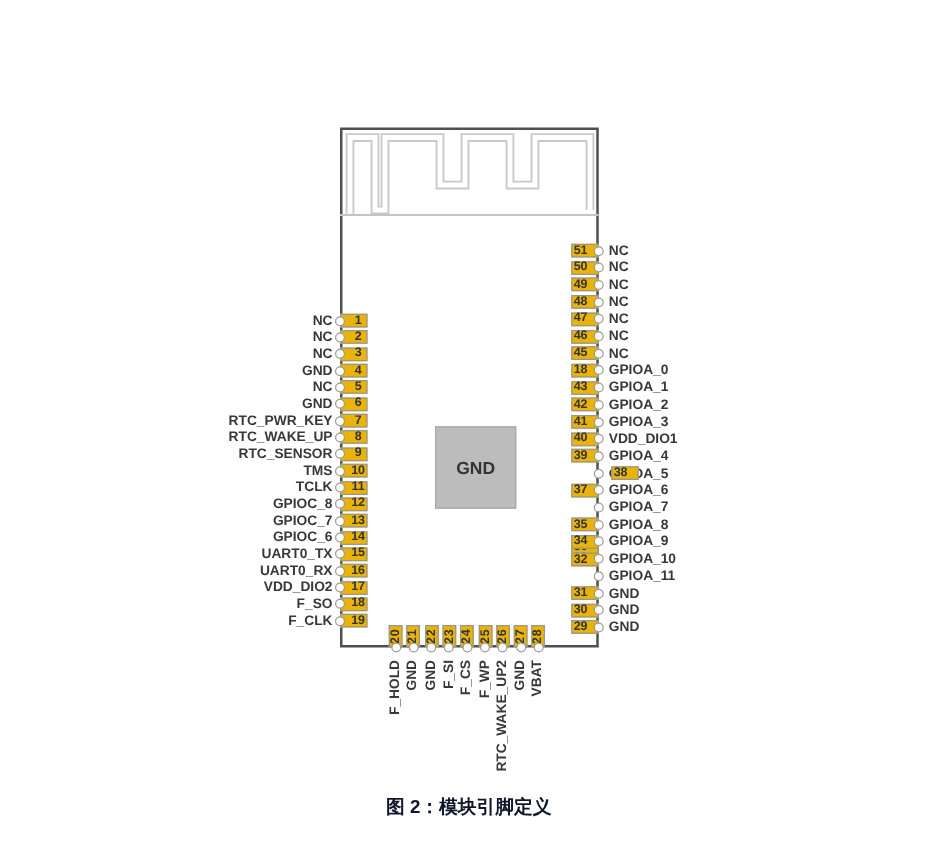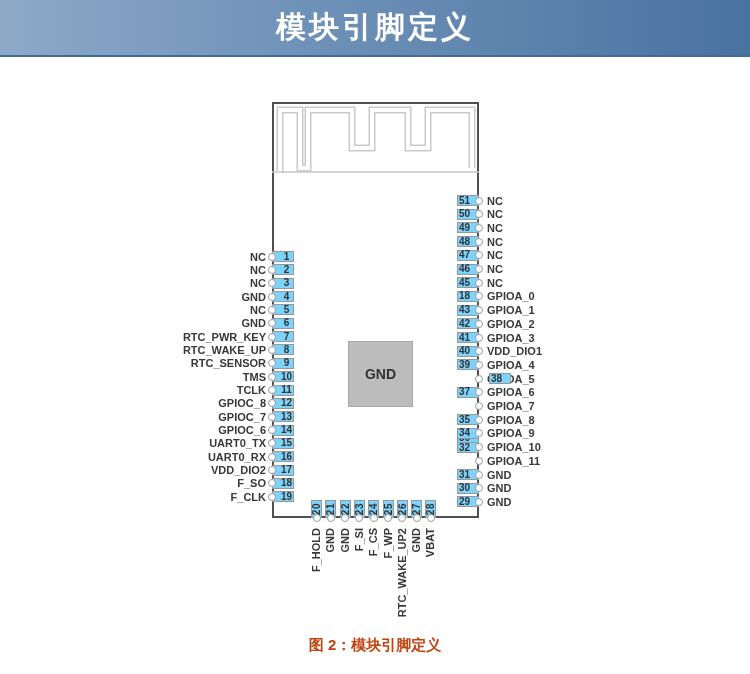--- a/index.html
+++ b/index.html
@@ -18,48 +18,45 @@
           border:2px solid #4f4f4f;box-sizing:border-box;background:#ffffff;z-index:1;}
 
   #antenna{position:absolute;left:272px;top:102px;z-index:1;}
 
   #gnd-pad{position:absolute;left:348px;top:341px;width:65px;height:66px;
            background:#bcbcbc;border:1px solid #a8a8a8;box-sizing:border-box;
            display:flex;align-items:center;justify-content:center;z-index:2;}
   #gnd-pad span{font-size:14px;font-weight:bold;color:#333333;}
 
   
-  .pin{position:absolute;background:#7dd3fc;border:1px solid #979797;box-sizing:border-box;z-index:3;
+  .pin{position:absolute;background:#eab308;border:1px solid #979797;box-sizing:border-box;z-index:3;
        display:flex;align-items:center;justify-content:center;}
   .pin .num{font-size:10px;font-weight:bold;color:#333333;line-height:1;}
   .pin.left .num{padding-left:7px;}
   .pin.right .num{padding-right:7px;}
   .notch{position:absolute;width:8px;height:8px;border-radius:50%;background:#ffffff;
          border:1px solid #9a9a9a;box-sizing:border-box;z-index:4;}
   .plabel{position:absolute;font-size:11px;font-weight:bold;color:#383838;
           white-space:nowrap;line-height:14px;z-index:2;}
   .plabel.lft{text-align:right;}
   .vtext{writing-mode:vertical-rl;transform:rotate(180deg);white-space:nowrap;}
   .bnum{font-size:10px;font-weight:bold;color:#333333;letter-spacing:0.5px;}
   .blabel{position:absolute;font-size:11px;font-weight:bold;color:#383838;
           writing-mode:vertical-rl;transform:rotate(180deg);white-space:nowrap;
           line-height:13px;z-index:2;}
 
   
   #caption{position:absolute;left:0;top:636px;width:750px;text-align:center;
-           font-size:15px;font-weight:bold;color:#c2410c;}
+           font-size:15px;font-weight:bold;color:#0f172a;}
 </style>
 </head>
 <body>
 
 <div id="page">
 
-  <div id="header">
-    <span class="title">模块引脚定义</span>
-  </div>
 
   <div id="module"></div>
 
   <svg id="antenna" width="207" height="72" viewBox="0 0 207 72">
     <path d="M 8,69 V 8 H 28 V 66 H 36 V 8 H 80 V 46 H 100 V 8 H 136 V 46 H 156 V 8 H 200 V 66" fill="none" stroke="#c9c9c9" stroke-width="7"></path>
     <path d="M 8,69 V 8 H 28 V 66 H 36 V 8 H 80 V 46 H 100 V 8 H 136 V 46 H 156 V 8 H 200 V 66" fill="none" stroke="#ffffff" stroke-width="4"></path>
     <line x1="0" y1="70" x2="207" y2="70" stroke="#c4c4c4" stroke-width="1.5"></line>
   </svg>
 
   <div id="gnd-pad">

